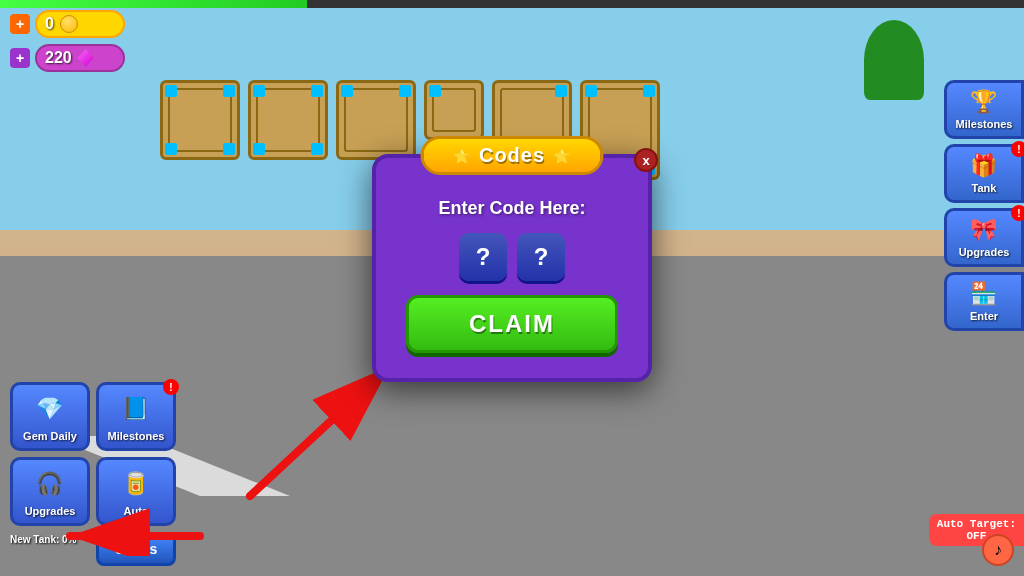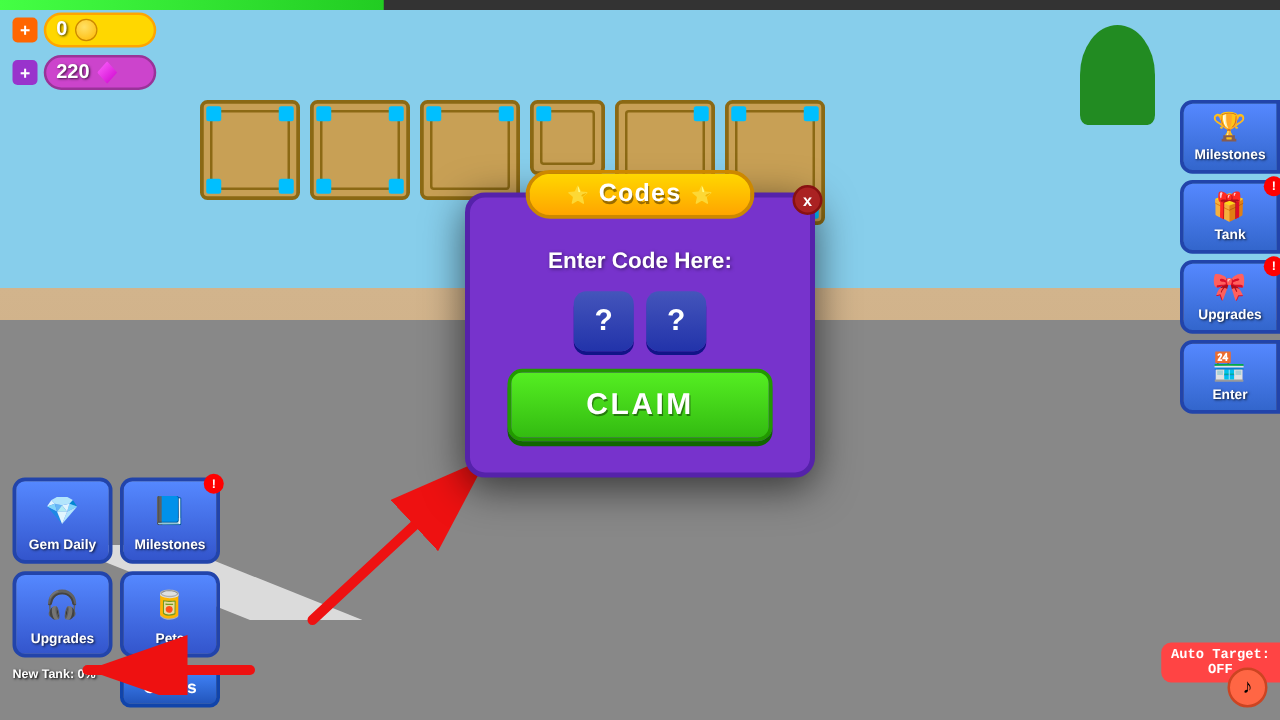--- a/index.html
+++ b/index.html
@@ -522,21 +522,21 @@
       <div class="notification-badge">!</div>
       <div class="game-btn-icon">📘</div>
       <span class="game-btn-label">Milestones</span>
     </div>
     <div class="game-btn">
       <div class="game-btn-icon">🎧</div>
       <span class="game-btn-label">Upgrades</span>
     </div>
     <div class="game-btn">
       <div class="game-btn-icon">🥫</div>
-      <span class="game-btn-label">Pets</span>
+      <span class="game-btn-label">Auto</span>
     </div>
     <div style="grid-column:1; color:white; font-size:10px; font-weight:bold; text-shadow:1px 1px 2px black; padding-top:2px;">New Tank: 0%</div>
     <div class="codes-btn">Codes</div>
   </div>
 
   <div class="right-side-buttons">
     <div class="right-btn">
       <span class="right-btn-icon">🏆</span>
       <span class="right-btn-label">Milestones</span>
     </div>

